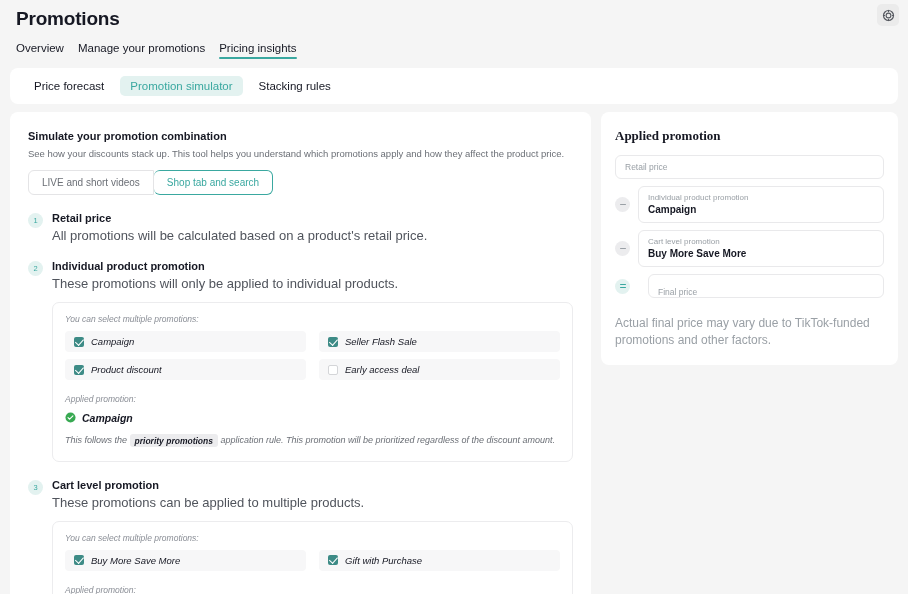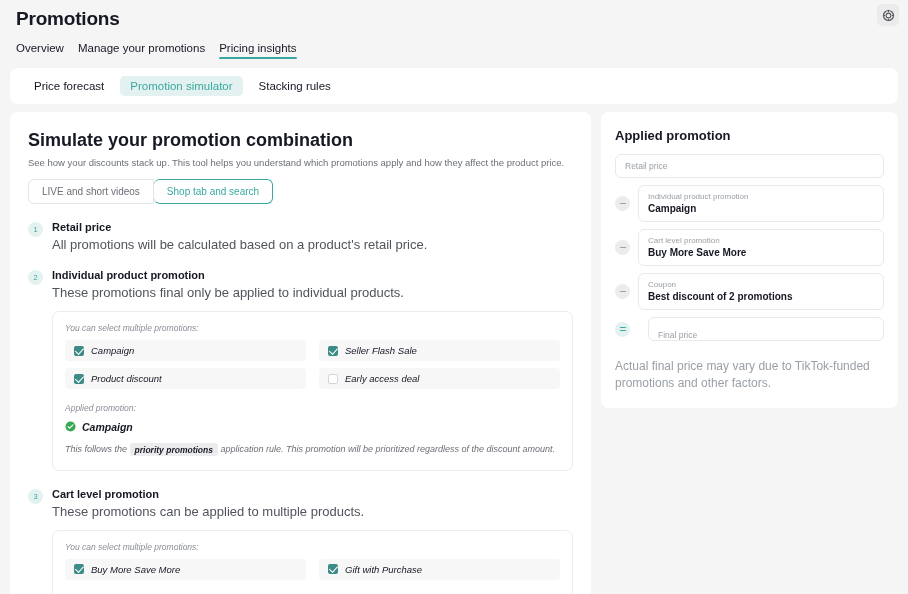--- a/index.html
+++ b/index.html
@@ -57,21 +57,21 @@
   .left-card {
     flex: 1 1 auto; background: #ffffff; border-radius: 8px;
     padding: 18px 18px 0 18px; overflow: hidden; position: relative;
   }
   .right-card {
     width: 297px; flex: 0 0 297px; background: #ffffff; border-radius: 8px;
     padding: 16px 14px; align-self: flex-start;
   }
 
   
-  .sim-title { font-size: 18px; font-weight: bold; color: #161823; }
+  .sim-title { font-size: 11px; font-weight: bold; color: #161823; }
   .sim-sub { font-size: 9.5px; color: #6b6f76; margin-top: 6px; }
 
   .seg-group { display: flex; margin-top: 11px; width: fit-content;
     border-radius: 6px; }
   .seg {
     font-size: 10px; padding: 6px 13px; cursor: pointer;
     border: 1px solid #e4e4e6; color: #6b6f76; background: #fff;
   }
   .seg:first-child { border-radius: 6px 0 0 6px; }
   .seg:last-child { border-radius: 0 6px 6px 0; border-left: none; }
@@ -118,21 +118,21 @@
   .applied-label { font-size: 8.5px; color: #8a8e96; margin-top: 14px; }
   .applied-row { display: flex; align-items: center; gap: 6px; margin-top: 5px; }
   .applied-name { font-size: 10.5px; font-weight: bold; color: #161823; }
   .rule-line { font-size: 9px; color: #6b6f76; margin-top: 7px; line-height: 1.5; }
   .chip {
     background: #ececee; border-radius: 3px; padding: 1.5px 5px;
     font-size: 8.5px; font-weight: bold; color: #161823;
   }
 
   
-  .ap-title { font-size: 13px; font-weight: bold; color: #161823; }
+  .ap-title { font-size: 13px; font-weight: bold; color: #161823; font-family: Liberation Serif, serif; }
   .ap-field {
     border: 1px solid #e9e9eb; border-radius: 6px; height: 24px;
     display: flex; align-items: center; padding: 0 9px;
     font-size: 8.5px; color: #9aa0a6; margin-top: 11px;
   }
   .ap-item { display: flex; align-items: center; gap: 8px; margin-top: 7px; }
   .op-badge {
     flex: 0 0 15px; width: 15px; height: 15px; border-radius: 50%;
     background: #ececee; display: flex; align-items: center; justify-content: center;
   }
@@ -197,21 +197,21 @@
         <div class="step-body">
           <div class="step-title">Retail price</div>
           <div class="step-desc">All promotions will be calculated based on a product's retail price.</div>
         </div>
       </div>
 
       <div class="step">
         <div class="step-num">2</div>
         <div class="step-body">
           <div class="step-title">Individual product promotion</div>
-          <div class="step-desc">These promotions final only be applied to individual products.</div>
+          <div class="step-desc">These promotions will only be applied to individual products.</div>
 
           <div class="panel">
             <div class="panel-hint">You can select multiple promotions:</div>
 
             <div class="chk-grid">
               <div class="chk-row">
                 <span class="cbox on"></span>
                 <span class="chk-label">Campaign</span>
               </div>
               <div class="chk-row">
@@ -303,29 +303,20 @@
       <div class="ap-item">
         <span class="op-badge">
             <span class="bar"></span>
           </span>
         <div class="ap-box">
           <div class="ap-cat">Cart level promotion</div>
           <div class="ap-val">Buy More Save More</div>
         </div>
       </div>
 
-      <div class="ap-item">
-        <span class="op-badge">
-            <span class="bar"></span>
-          </span>
-        <div class="ap-box">
-          <div class="ap-cat">Coupon</div>
-          <div class="ap-val">Best discount of 2 promotions</div>
-        </div>
-      </div>
 
       <div class="ap-item">
         <span class="op-badge eq">
           <span class="stack">
               <span class="bar"></span>
               <span class="bar"></span>
             </span>
         </span>
         <div class="ap-box empty">
           <span class="ap-placeholder">Final price</span>

